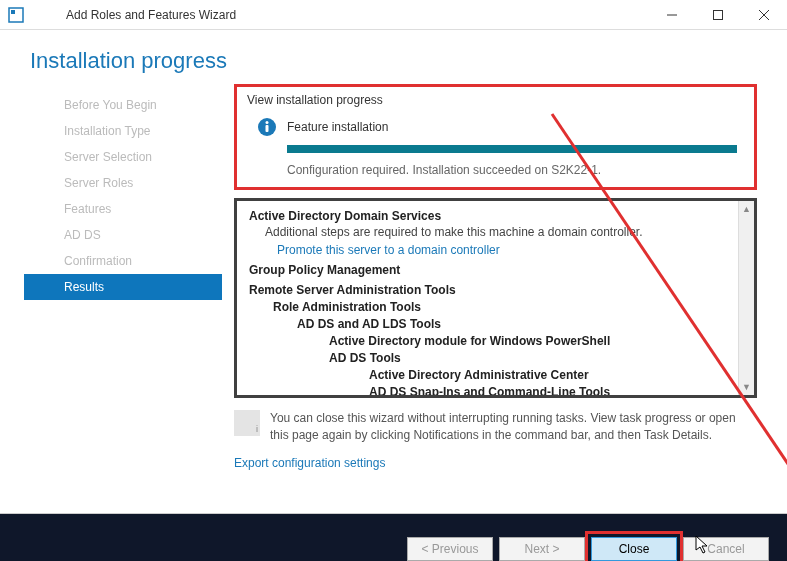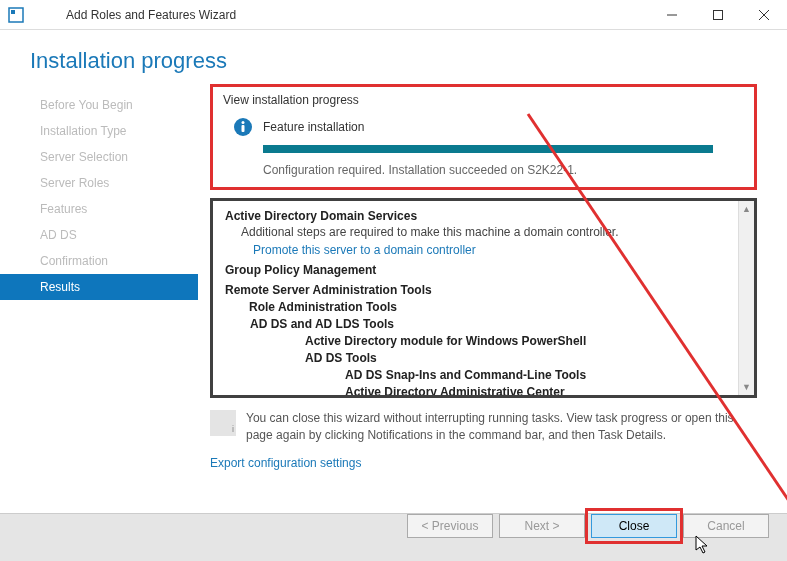--- a/index.html
+++ b/index.html
@@ -12,54 +12,54 @@
   .titlebar-btn { width: 46px; height: 30px; display: flex; align-items: center; justify-content: center; cursor: pointer; }
   
   .header-area { padding: 18px 30px 10px 30px; display: flex; justify-content: space-between; align-items: flex-start; }
   .main-heading { font-size: 22px; font-weight: 300; color: #1b79b8; }
   .dest-server { text-align: right; font-size: 10px; color: #666; line-height: 1.3; }
   .dest-label { color: #777; }
   .dest-name { color: #333; }
   
   .body-area { display: flex; padding: 0 0 0 0; }
   
-  .sidebar { width: 198px; padding-top: 8px; }
+  .sidebar { width: 198px; padding-top: 8px; margin-left: 24px; }
   .sidebar-item { padding: 6px 12px 6px 40px; font-size: 12px; color: #bbb; cursor: default; }
   .sidebar-item.active { background: #0e76bc; color: #fff; }
   
   .main-panel { flex: 1; padding: 0 30px 0 12px; position: relative; }
   
   .highlight-box { border: 3px solid #e03030; padding: 6px 10px 10px 10px; margin-bottom: 8px; }
   .section-label { font-size: 12px; color: #333; margin-bottom: 10px; }
   .status-row { display: flex; align-items: center; margin-bottom: 8px; margin-left: 10px; }
   .info-icon { width: 20px; height: 20px; margin-right: 10px; }
   .status-text { font-size: 12px; color: #333; }
   .progress-bar { height: 8px; background: #0a7a8f; margin: 0 0 10px 40px; width: 450px; }
   .config-msg { font-size: 12px; color: #666; margin-left: 40px; }
   
   .results-box { border: 3px solid #404040; height: 200px; position: relative; overflow: hidden; }
   .results-scroll { padding: 6px 20px 6px 12px; height: 100%; overflow-y: auto; }
   .feat-title { font-size: 12px; font-weight: 600; color: #222; margin-top: 2px; }
   .feat-sub { font-size: 12px; color: #444; margin-left: 16px; margin-top: 2px; }
   .feat-link { font-size: 12px; color: #1b79b8; margin-left: 28px; margin-top: 4px; cursor: pointer; }
   .tree-l1 { font-weight: 600; margin-top: 6px; }
   .tree-l2 { font-weight: 600; margin-left: 24px; margin-top: 3px; }
-  .tree-l3 { font-weight: 600; margin-left: 25px; margin-top: 3px; }
+  .tree-l3 { font-weight: 600; margin-left: 48px; margin-top: 3px; }
   .tree-l4 { font-weight: 700; margin-left: 80px; margin-top: 3px; }
   .tree-l5 { font-weight: 600; margin-left: 120px; margin-top: 3px; }
   .scrollbar-fake { position: absolute; right: 0; top: 0; width: 16px; height: 100%; background: #f0f0f0; border-left: 1px solid #ddd; }
   .sb-arrow { height: 16px; display:flex; align-items:center; justify-content:center; color:#888; font-size:9px; }
   
   .note-row { display: flex; align-items: flex-start; margin-top: 12px; padding-right: 10px; }
   .note-icon { width: 26px; height: 26px; background: #e4e4e4; margin-right: 10px; flex-shrink: 0; display: flex; align-items: flex-end; justify-content: flex-end; padding: 2px; font-size: 9px; color: #888; }
   .note-text { font-size: 12px; color: #555; line-height: 1.4; }
   
   .export-link { font-size: 12px; color: #1b79b8; margin-top: 12px; cursor: pointer; display: inline-block; }
   
-  .footer { position: absolute; bottom: 0; left: 0; right: 0; height: 48px; border-top: 1px solid #ccc; display: flex; align-items: flex-start; justify-content: flex-end; padding: 0 18px; gap: 6px; background: #e5e5e5; }
+  .footer { position: absolute; bottom: 0; left: 0; right: 0; height: 48px; border-top: 1px solid #ccc; display: flex; align-items: flex-end; justify-content: flex-end; padding: 0 18px; gap: 6px; background: #0f172a; }
   .btn { min-width: 86px; height: 24px; border: 1px solid #aaa; background: #f3f3f3; font-size: 12px; cursor: pointer; padding: 0 10px; }
   .btn[disabled] { color: #999; cursor: default; }
   .btn.primary { background: #cfe8f7; border: 1px solid #3399dd; outline: 3px solid #e03030; outline-offset: 3px; }
   
   .arrow-overlay { position: absolute; pointer-events: none; }
   .cursor-fake { position: absolute; bottom: 6px; right: 76px; width: 16px; height: 20px; }
 </style>
 </head>
 <body>
 
@@ -129,22 +129,22 @@
       <div class="results-scroll">
         <div class="feat-title">Active Directory Domain Services</div>
         <div class="feat-sub">Additional steps are required to make this machine a domain controller.</div>
         <div class="feat-link">Promote this server to a domain controller</div>
         <div class="feat-title tree-l1">Group Policy Management</div>
         <div class="feat-title tree-l1">Remote Server Administration Tools</div>
         <div class="feat-title tree-l2">Role Administration Tools</div>
         <div class="feat-title tree-l3">AD DS and AD LDS Tools</div>
         <div class="feat-title tree-l4">Active Directory module for Windows PowerShell</div>
         <div class="feat-title tree-l4">AD DS Tools</div>
+        <div class="feat-title tree-l5">Active Directory Administrative Center</div>
         <div class="feat-title tree-l5">AD DS Snap-Ins and Command-Line Tools</div>
-        <div class="feat-title tree-l5">Active Directory Administrative Center</div>
       </div>
       <div class="scrollbar-fake">
         <div class="sb-arrow">▲</div>
         <div style="flex:1"></div>
         <div class="sb-arrow" style="position:absolute;bottom:0;width:100%;">▼</div>
       </div>
     </div>
     
     <div class="note-row">
       <div class="note-icon">i</div>

